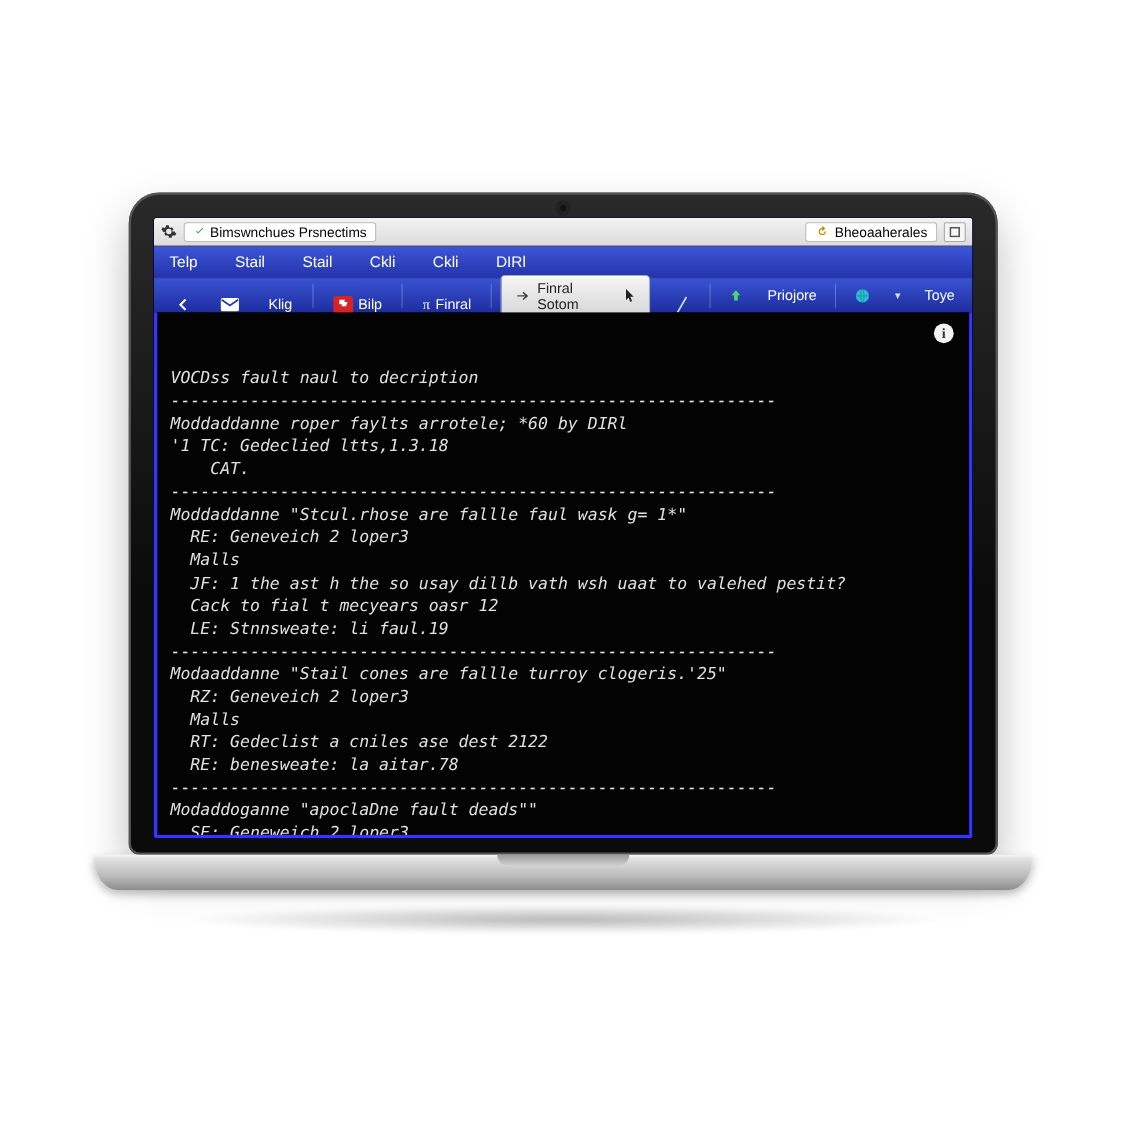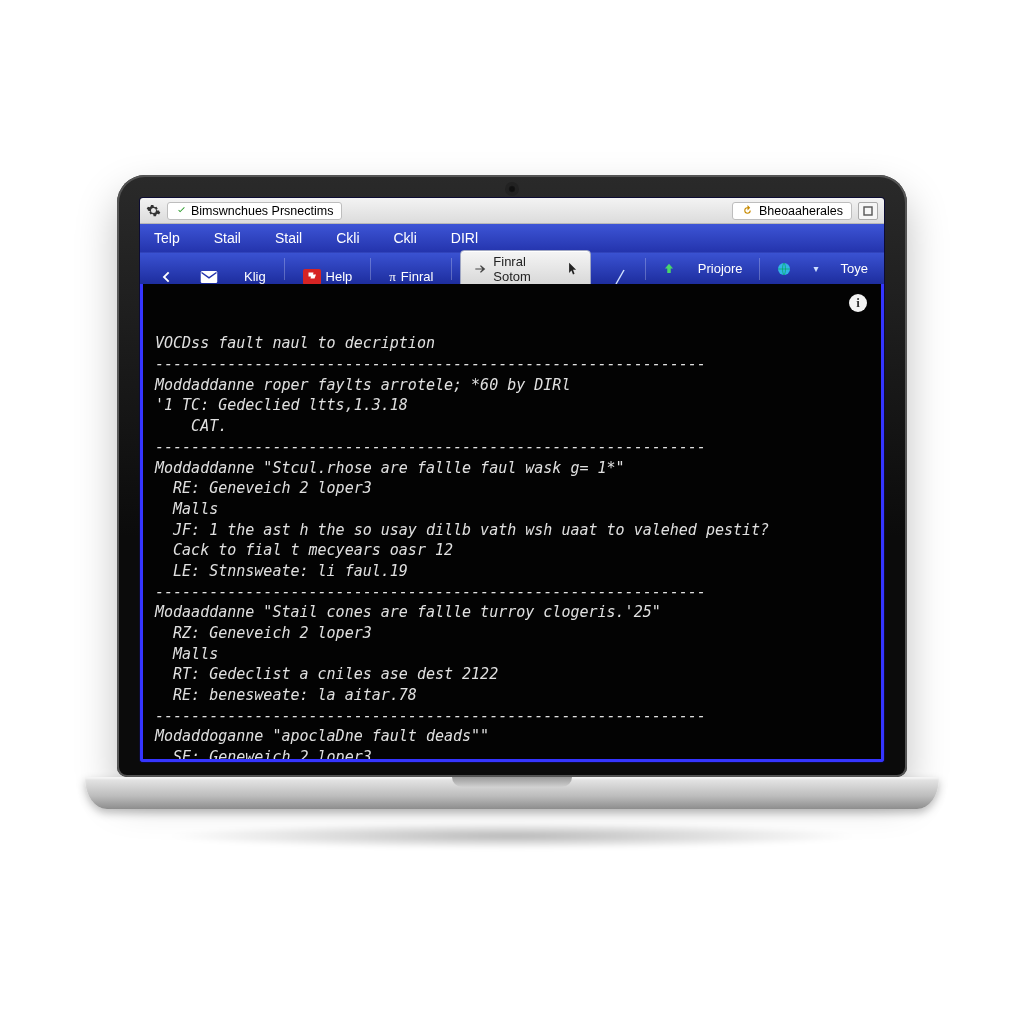--- a/index.html
+++ b/index.html
@@ -182,21 +182,21 @@
         <div class="tbtn">
           <span>Klig</span>
         </div>
         <div class="div"></div>
         <div class="tbtn red">
           <span class="tbox">
             <svg width="12" height="12" viewBox="0 0 24 24">
                 <path fill="#fff" d="M5 3h10l-1 4h6l-3 8H9l1-4H5z"></path>
               </svg>
           </span>
-          <span>Help</span>
+          <span>Bilp</span>
         </div>
         <div class="div"></div>
         <div class="tbtn">
           <span style="font-family:serif;">π</span>
           <span>Finral</span>
         </div>
         <div class="div"></div>
         <div class="toolbar-btn-lg">
           <span>
             <svg width="14" height="14" viewBox="0 0 24 24">

